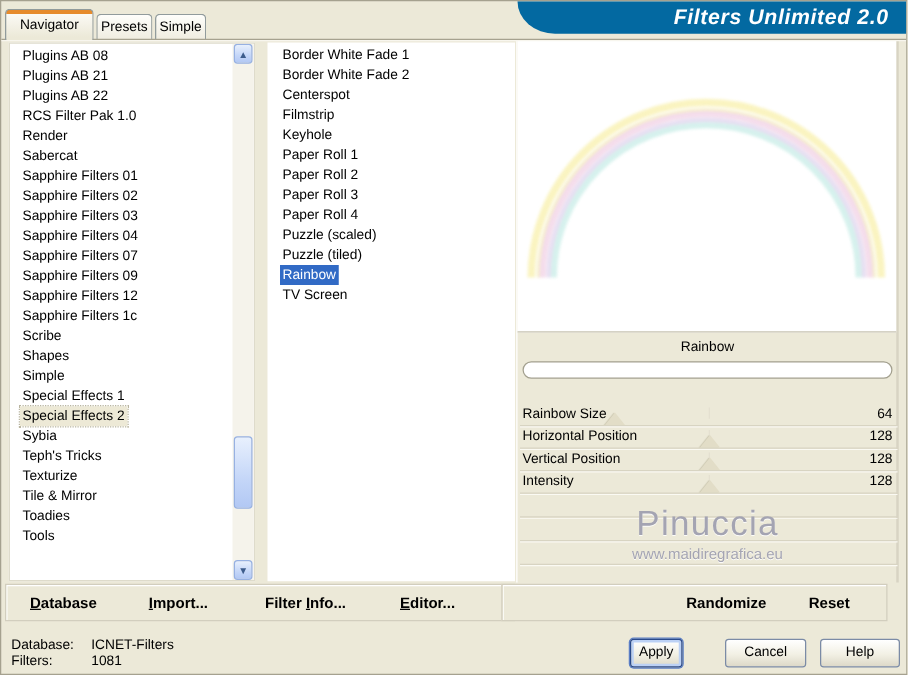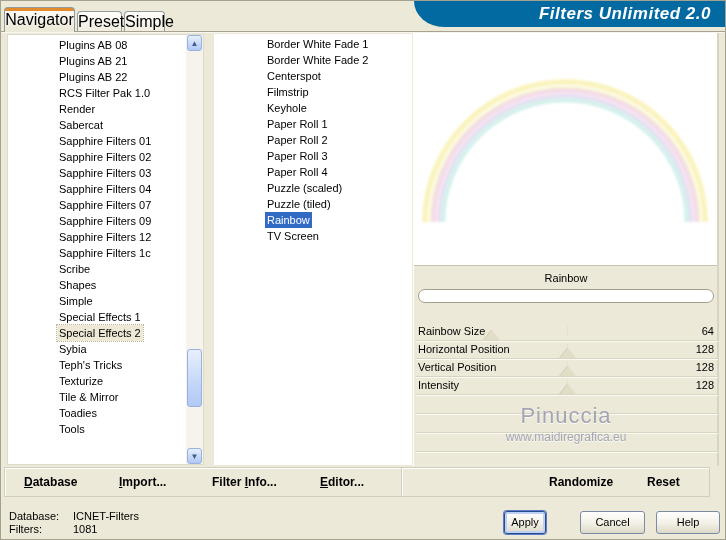--- a/index.html
+++ b/index.html
@@ -10,36 +10,36 @@
     border:1px solid #A5A18F; overflow:hidden;
   }
   
   .title-swoosh {
     position:absolute; left:413px; top:0; right:0; height:26px;
     background:#0369a1; border-bottom-left-radius:30px 26px;
     color:#fff; font-size:17px; font-weight:bold; font-style:italic;
     text-align:right; line-height:25px; padding-right:14px; letter-spacing:.5px;
   }
   .tab { position:absolute; border:1px solid #919B9C; border-bottom:none;
-    border-radius:4px 4px 0 0; font-size:16px; text-align:center; color:#000; cursor:default; }
+    border-radius:4px 4px 0 0; font-size:11px; text-align:center; color:#000; cursor:default; }
   .tab-active {
     left:3px; top:6px; width:71px; height:25px; z-index:3; line-height:24px;
     background:linear-gradient(#E68B2C 0 3px, #FBFAF5 3px, #ECE9D8 90%);
   }
   .tab-idle { top:10px; height:21px; line-height:20px;
     background:linear-gradient(#FEFEFB, #EFECDF); }
   #tab-presets { left:76px; width:45px; }
   #tab-about { left:123px; width:41px; }
   .content-top-line { position:absolute; left:0; right:0; top:30px; height:1px; background:#A6A28F; z-index:1; }
   .content-top-hl { position:absolute; left:0; right:0; top:31px; height:1px; background:#F8F6EE; z-index:1; }
   
   .listbox { position:absolute; background:#fff; border:1px solid #DEDBCB; overflow:hidden; }
   #left-list { left:6px; top:33px; width:197px; height:431px; }
   #mid-list  { left:213px; top:33px; width:198px; height:431px; border:none; }
-  .list-items { position:absolute; left:0; top:2px; right:17px;padding-left:41px; }
+  .list-items { position:absolute; left:0; top:2px; right:17px; }
   #mid-list .list-items { right:0; }
   .list-item { height:16px; line-height:16px; font-size:11px; color:#000; padding-left:8px; white-space:nowrap; }
   #mid-list .list-item { padding-left:10px; }
   .li-inner { display:inline-block; padding:0 2px; }
   .sel-soft .li-inner { background:#EDE9D6; outline:1px dotted #B9B5A0; }
   .sel-blue .li-inner { background:#316AC5; color:#fff; }
   
   .vscroll { position:absolute; right:0; top:0; width:17px; height:100%; background:#F5F3EB; }
   .sbtn, .sthumb {
     position:absolute; left:1px; width:15px;
@@ -63,21 +63,21 @@
   .srow { position:relative; height:18px; border-bottom:1px solid #D8D4C2; box-shadow:0 1px 0 #FBFAF3; }
   .srow-empty { position:relative; height:19px; border-bottom:1px solid #D8D4C2; box-shadow:0 1px 0 #FBFAF3; }
   .slabel { position:absolute; left:2px; top:2px; font-size:11px; color:#000; }
   .svalue { position:absolute; right:4px; top:2px; font-size:11px; color:#000; }
   .stick { position:absolute; left:50%; top:3px; width:1px; height:9px; background:#E4E0D0; }
   .sthumb-tri { position:absolute; bottom:0; width:0; height:0;
     border-left:8px solid transparent; border-right:8px solid transparent;
     border-bottom:10px solid #E2DDC7; filter:drop-shadow(-1px 0 0 #CFCBB4); }
   #watermark { position:absolute; left:417px; top:402px; width:296px; text-align:center;
     color:#A4A4B2; text-shadow:0 1px 0 rgba(255,255,255,.85); pointer-events:none; }
-  #watermark .w1 { font-size:22px; letter-spacing:1px; }
+  #watermark .w1 { font-size:28px; letter-spacing:1px; }
   #watermark .w2 { font-size:12px; margin-top:1px; }
   
   .toolpanel { position:absolute; top:466px; height:30px; background:#ECE9D8;
     border:1px solid #D2CEBE; box-shadow:inset 1px 1px 0 #fff; }
   #toolpanel-left { left:3px; width:408px; }
   #toolpanel-right { left:400px; width:309px;text-decoration:underline; }
   .toolbtn { position:absolute; top:7px; font-size:12px; font-weight:bold; color:#000; cursor:default; white-space:nowrap; }
   #btn-database { left:19px; } #btn-import { left:114px; }
   #btn-filterinfo { left:207px; } #btn-editor { left:315px; }
   #btn-randomize { left:147px; } #btn-reset { left:245px; }

